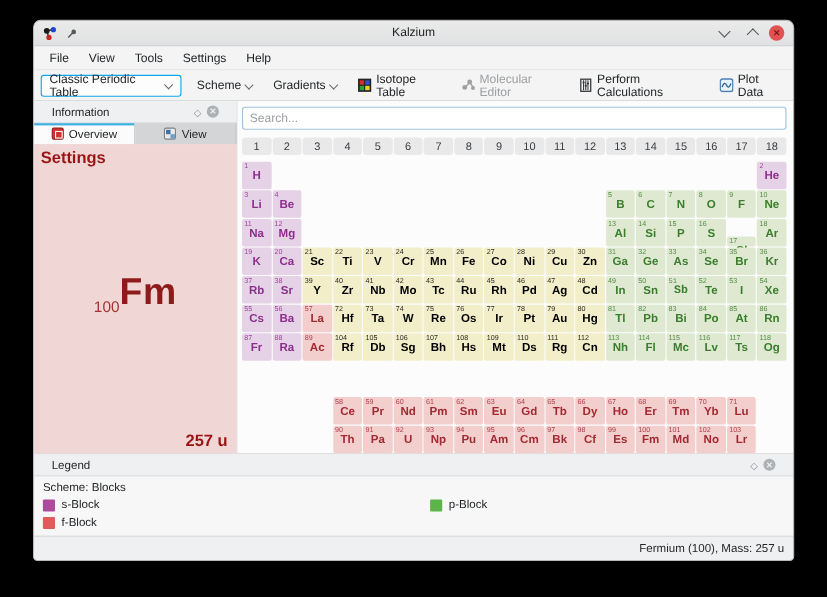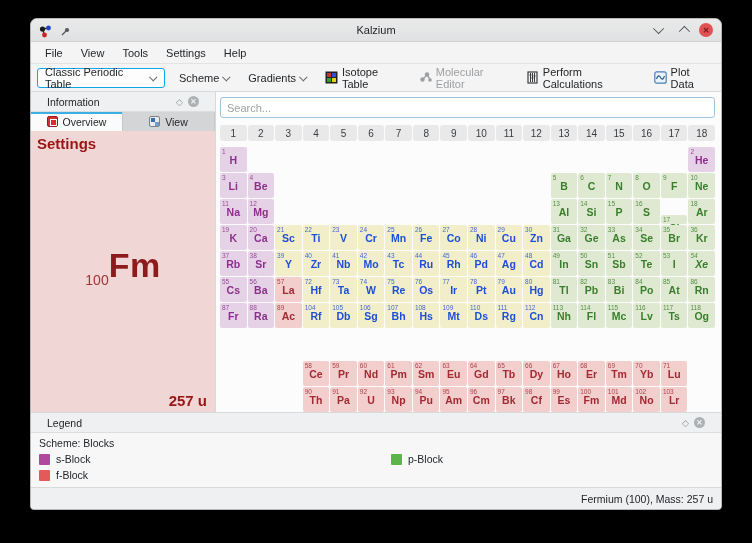--- a/index.html
+++ b/index.html
@@ -68,21 +68,21 @@
     font-size:11px; color:#232629; padding:0 6px; outline:none; font-family:"Liberation Sans",sans-serif;
   }
   .search::placeholder { color:#9da0a3; }
   .groups { display:grid; grid-template-columns:repeat(18,1fr); gap:1px; margin-top:7px; }
   .gbtn { height:16px; background:#e9e9ea; border-radius:3px; display:flex; align-items:center; justify-content:center; font-size:10px; color:#3a3d40; }
   .ptable { display:grid; grid-template-columns:repeat(18,1fr); grid-template-rows:repeat(7,25px) 31px 25px 25px; gap:1px; margin-top:6px; }
   .el { position:relative; border-radius:2px; cursor:default; }
   .el .n { position:absolute; top:1px; left:2px; font-size:6.5px; opacity:0.85; }
   .el .s { position:absolute; top:7px; left:0; right:0; text-align:center; font-size:10.5px; font-weight:bold; }
   .el.bs { background:#e6d2e6; color:#8c2f8c; }
-  .el.bd { background:#f2eec9; color:#1d4ed8; }
+  .el.bd { background:#f2eec9; color:#000000; }
   .el.bp { background:#dfe9d2; color:#3a7d2c; }
   .el.bf { background:#f2cecd; color:#a12a33; }
   
   .legend { flex:0 0 auto; border-top:1px solid #d8d9da; background:#f7f7f8; display:flex; flex-direction:column; }
   .legend-body { padding:4px 8px 6px 8px; }
   .scheme-label { font-size:10.5px; color:#232629; margin-bottom:4px; }
   .legend-grid { display:grid; grid-template-columns:352px 1fr; row-gap:4px; }
   .lg-item { display:flex; align-items:center; gap:6px; font-size:10.5px; color:#232629; }
   .swatch { width:11px; height:11px; display:inline-block; border-radius:1px; }
   
@@ -438,33 +438,33 @@
             <span class="s">Cd</span>
           </div>
           <div class="el bp" style="grid-area: 5 / 13;">
             <span class="n">49</span>
             <span class="s">In</span>
           </div>
           <div class="el bp" style="grid-area: 5 / 14;">
             <span class="n">50</span>
             <span class="s">Sn</span>
           </div>
-          <div class="el bp" style="grid-area: 5 / 15;">
+          <div class="el bp" style="grid-area: 5 / 15; font-family: Liberation Mono, monospace;">
             <span class="n">51</span>
             <span class="s">Sb</span>
           </div>
           <div class="el bp" style="grid-area: 5 / 16;">
             <span class="n">52</span>
             <span class="s">Te</span>
           </div>
           <div class="el bp" style="grid-area: 5 / 17;">
             <span class="n">53</span>
             <span class="s">I</span>
           </div>
-          <div class="el bp" style="grid-area: 5 / 18; font-style: italic;">
+          <div class="el bp" style="grid-area: 5 / 18;">
             <span class="n">54</span>
             <span class="s">Xe</span>
           </div>
           <div class="el bs" style="grid-area: 6 / 1;">
             <span class="n">55</span>
             <span class="s">Cs</span>
           </div>
           <div class="el bs" style="grid-area: 6 / 2;">
             <span class="n">56</span>
             <span class="s">Ba</span>

